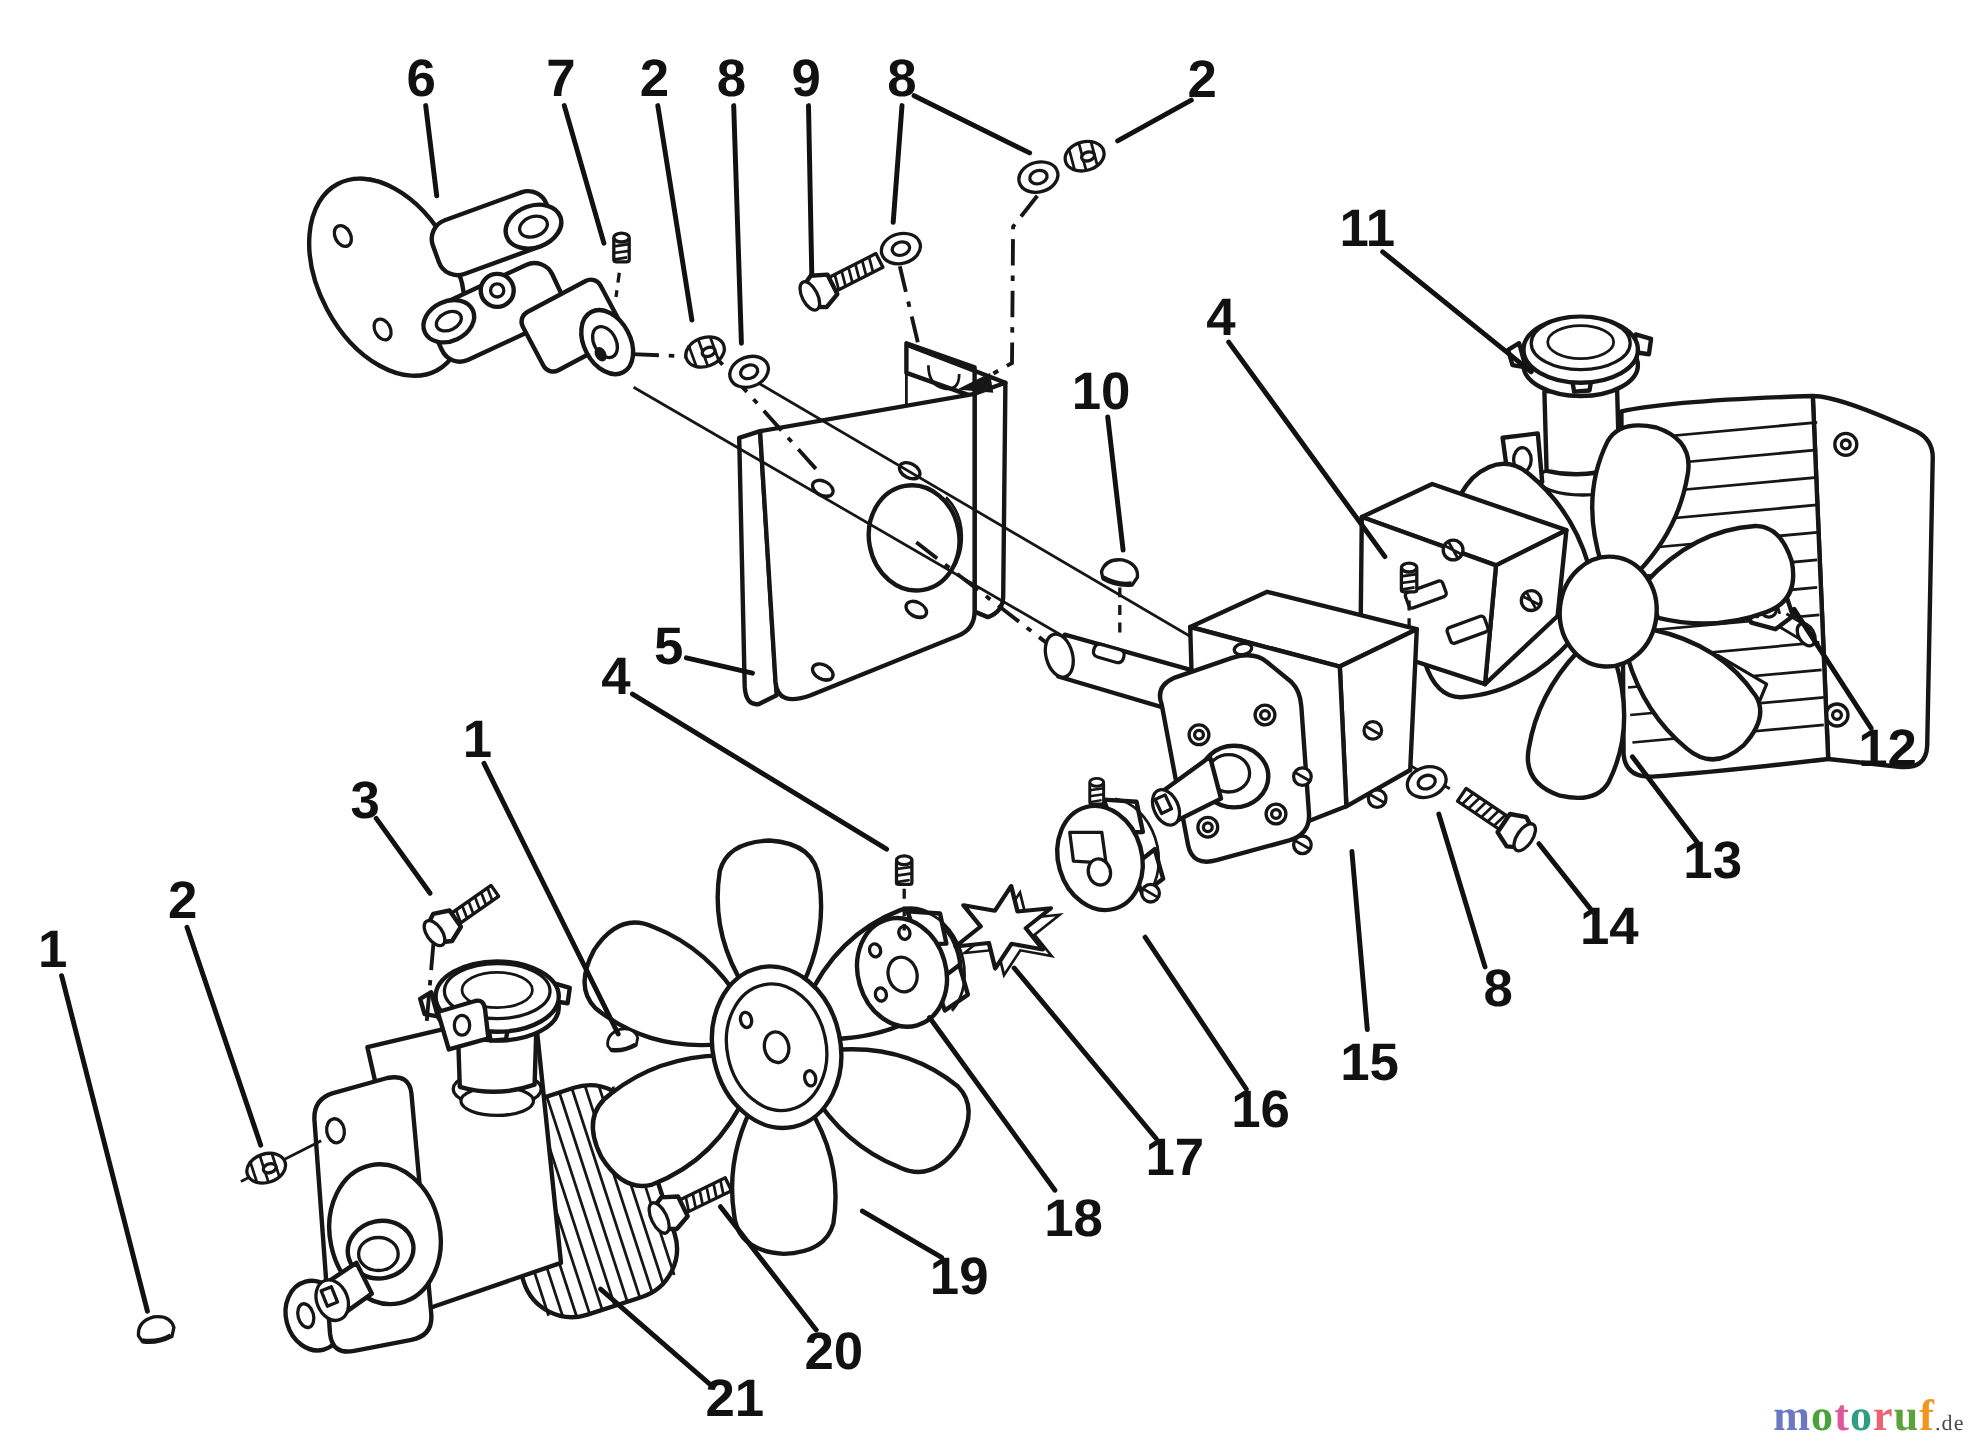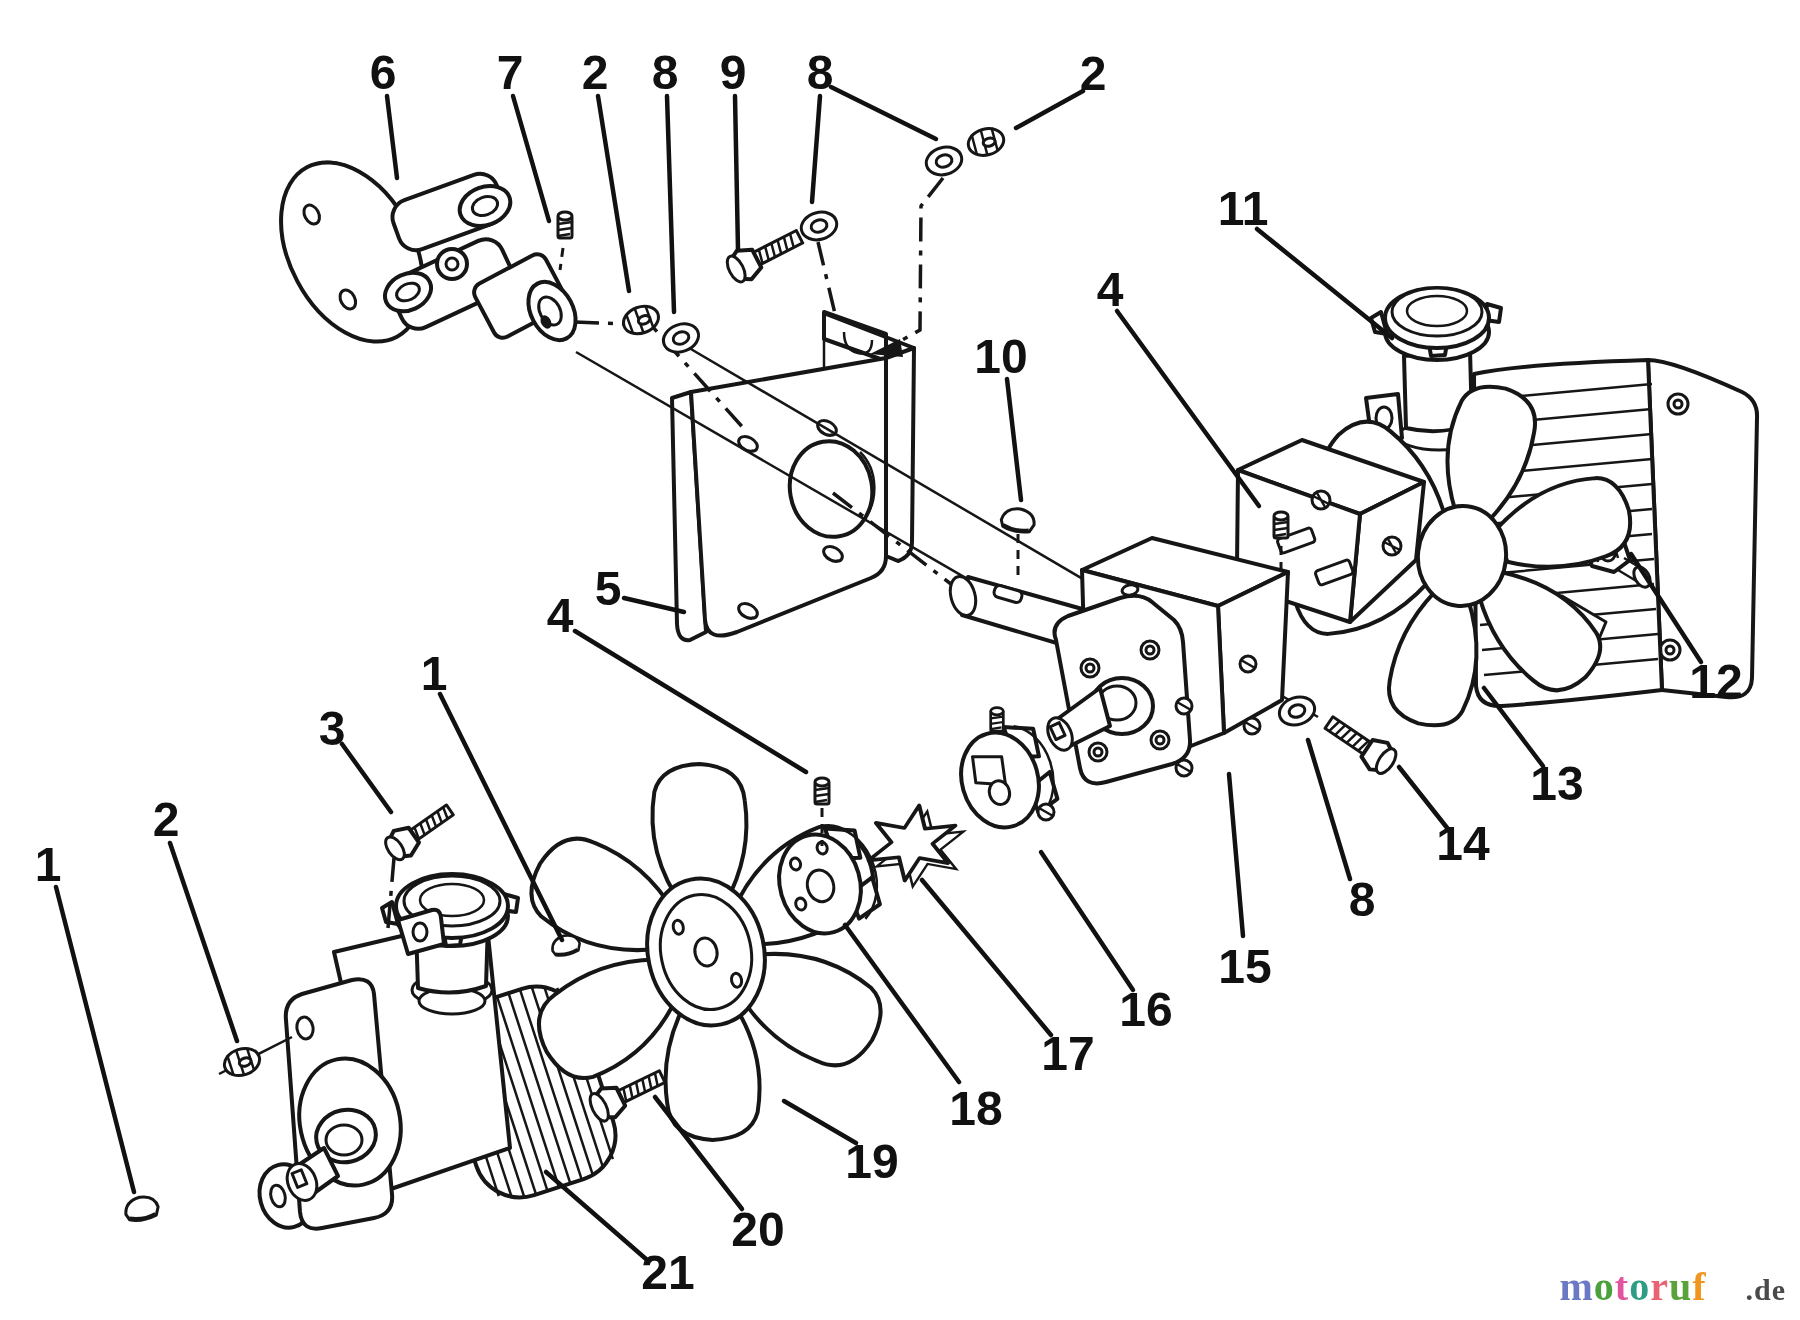--- a/index.html
+++ b/index.html
@@ -8,21 +8,21 @@
   svg{display:block;}
   .ln{stroke:#161616;stroke-width:4;fill:none;stroke-linecap:round;stroke-linejoin:round;}
   .fw{stroke:#161616;stroke-width:4;fill:#ffffff;stroke-linejoin:round;}
   .fw3{stroke:#161616;stroke-width:3;fill:#ffffff;stroke-linejoin:round;}
   .thin{stroke:#161616;stroke-width:2.5;fill:none;}
   .dashdot{stroke:#161616;stroke-width:3.5;fill:none;stroke-dasharray:24 9 5 9;}
   .dash{stroke:#161616;stroke-width:3;fill:none;stroke-dasharray:9 7;}
   .callout-text{font-family:"Liberation Sans",sans-serif;font-weight:700;font-size:48px;fill:#111111;}
   .leader{stroke:#111111;stroke-width:4.5;fill:none;stroke-linecap:round;}
   #watermark{position:absolute;right:14px;bottom:10px;font-family:"Liberation Serif",serif;font-weight:700;font-size:40px;letter-spacing:1px;user-select:none;}
-  #watermark .suffix{font-size:30px;font-weight:700;margin-left:39px;}
+  #watermark .suffix{font-size:20px;font-weight:400;}
 </style>
 </head>
 <body>
 
 <div id="stage">
 <svg viewBox="0 0 1800 1320" width="1800" height="1320">
 
   <defs>
     <g id="washer">
       <ellipse rx="18" ry="13.5" class="fw3"></ellipse>

